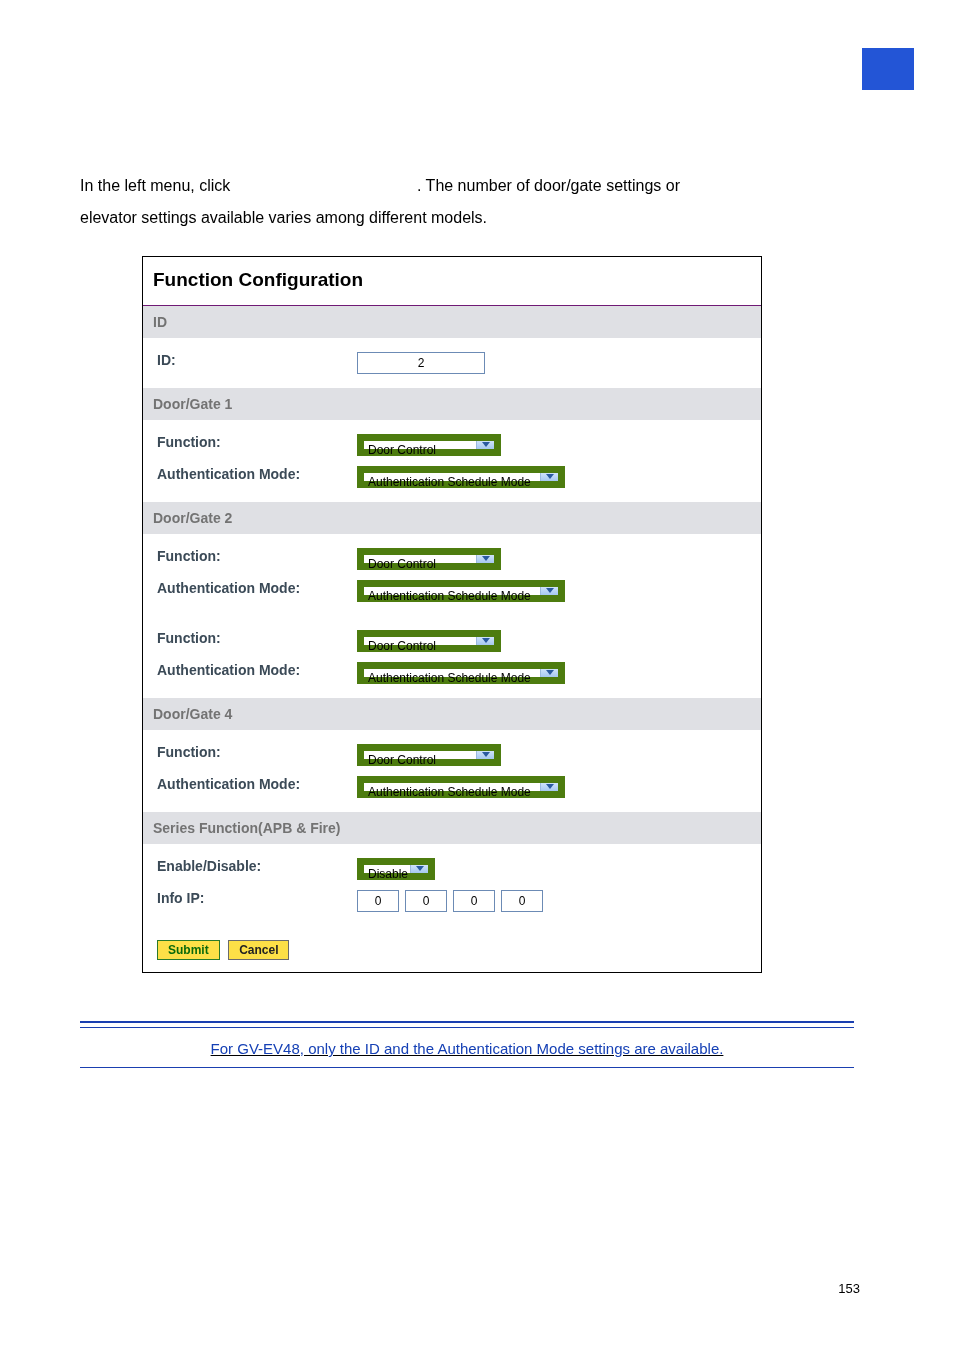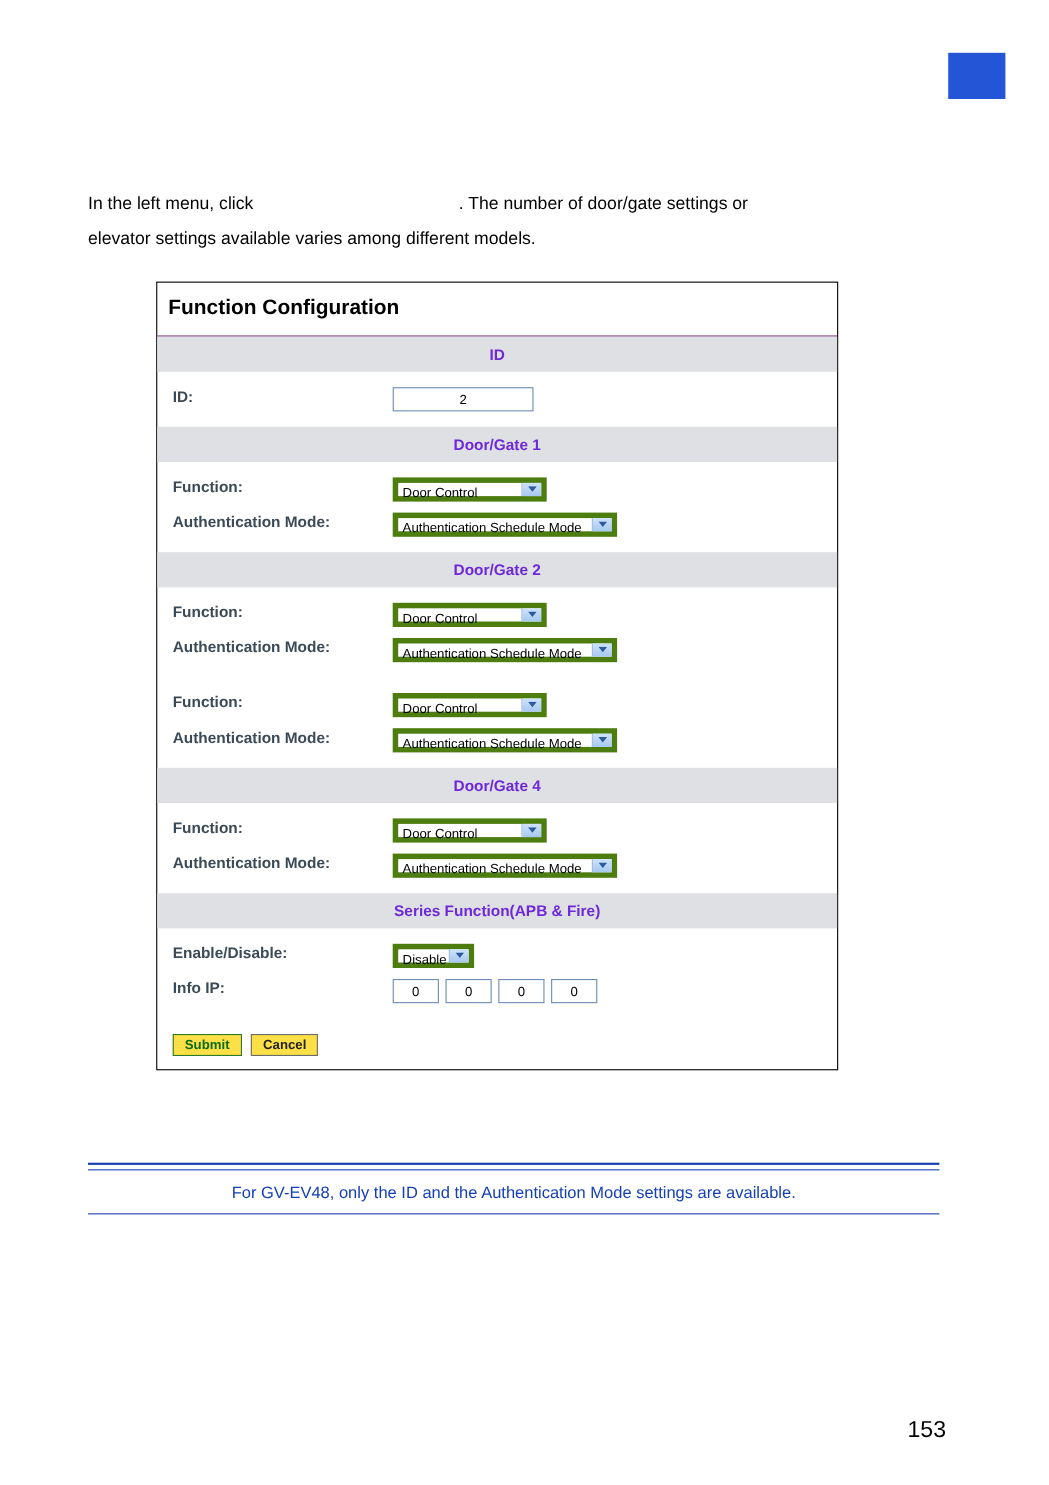--- a/index.html
+++ b/index.html
@@ -40,23 +40,22 @@
     font-size: 19px;
     font-weight: bold;
     color: #000;
     padding: 12px 10px 14px 10px;
     border-bottom: 1px solid #701a75;
   }
   .section-header {
     background: #dfe0e4;
     font-weight: bold;
     font-size: 14px;
-    color: #6d28d9;
+    color: #737373;
     padding: 8px 10px;
-    text-align: center;
   }
   .section-body {
     padding: 14px 10px 14px 14px;
   }
   .row {
     display: flex;
     align-items: flex-start;
     margin-bottom: 10px;
   }
   .row:last-child { margin-bottom: 0; }
@@ -72,21 +71,21 @@
     height: 22px;
     font-size: 12px;
     text-align: center;
     padding: 0 4px;
   }
   .field-txt.wide { width: 128px; }
   .field-txt.small { width: 42px; margin-right: 6px; }
   .select-mock {
     display: inline-flex;
     align-items: stretch;
-    border: 5px solid #4d7c0f;
+    border: 7px solid #4d7c0f;
     height: 22px;
     font-size: 12px;
     background: #fff;
   }
   .select-mock .sel-text {
     padding: 2px 6px 0 4px;
     white-space: nowrap;
   }
   .select-mock .sel-btn {
     width: 18px;
@@ -108,36 +107,37 @@
     font-size: 12px;
     padding: 2px 10px;
     background: #fde047;
     border: 1px solid #3e6a3e;
     cursor: pointer;
     margin-right: 4px;
   }
   .btn.submit { color: #0b6a0b; font-weight: bold; border-color:#2a7a2a; }
   .btn.cancel { color: #222; border-color:#6b6b6b; font-weight: bold; }
   .footnote-area {
-    margin-top: 84px;
+    margin-top: 48px;
     padding: 0 0 0 0;
+    text-decoration: underline;
   }
   .hr1 { border: none; border-top: 2px solid #1a3fb0; margin: 0 0 4px 0; }
   .hr2 { border: none; border-top: 1px solid #1a3fb0; margin: 0 0 12px 0; }
   .hr3 { border: none; border-top: 1px solid #1a3fb0; margin: 10px 0 0 0; }
   .footnote {
     color: #1540b5;
     font-size: 15px;
     text-align: center;
   }
   .page-num {
     position: absolute;
-    bottom: 38px;
+    bottom: 54px;
     right: 94px;
-    font-size: 21px;
+    font-size: 13px;
   }
   .ip-group { display:flex; }
 </style>
 </head>
 <body>
 
 <div class="blue-box"></div>
 
 <div class="content">
 

